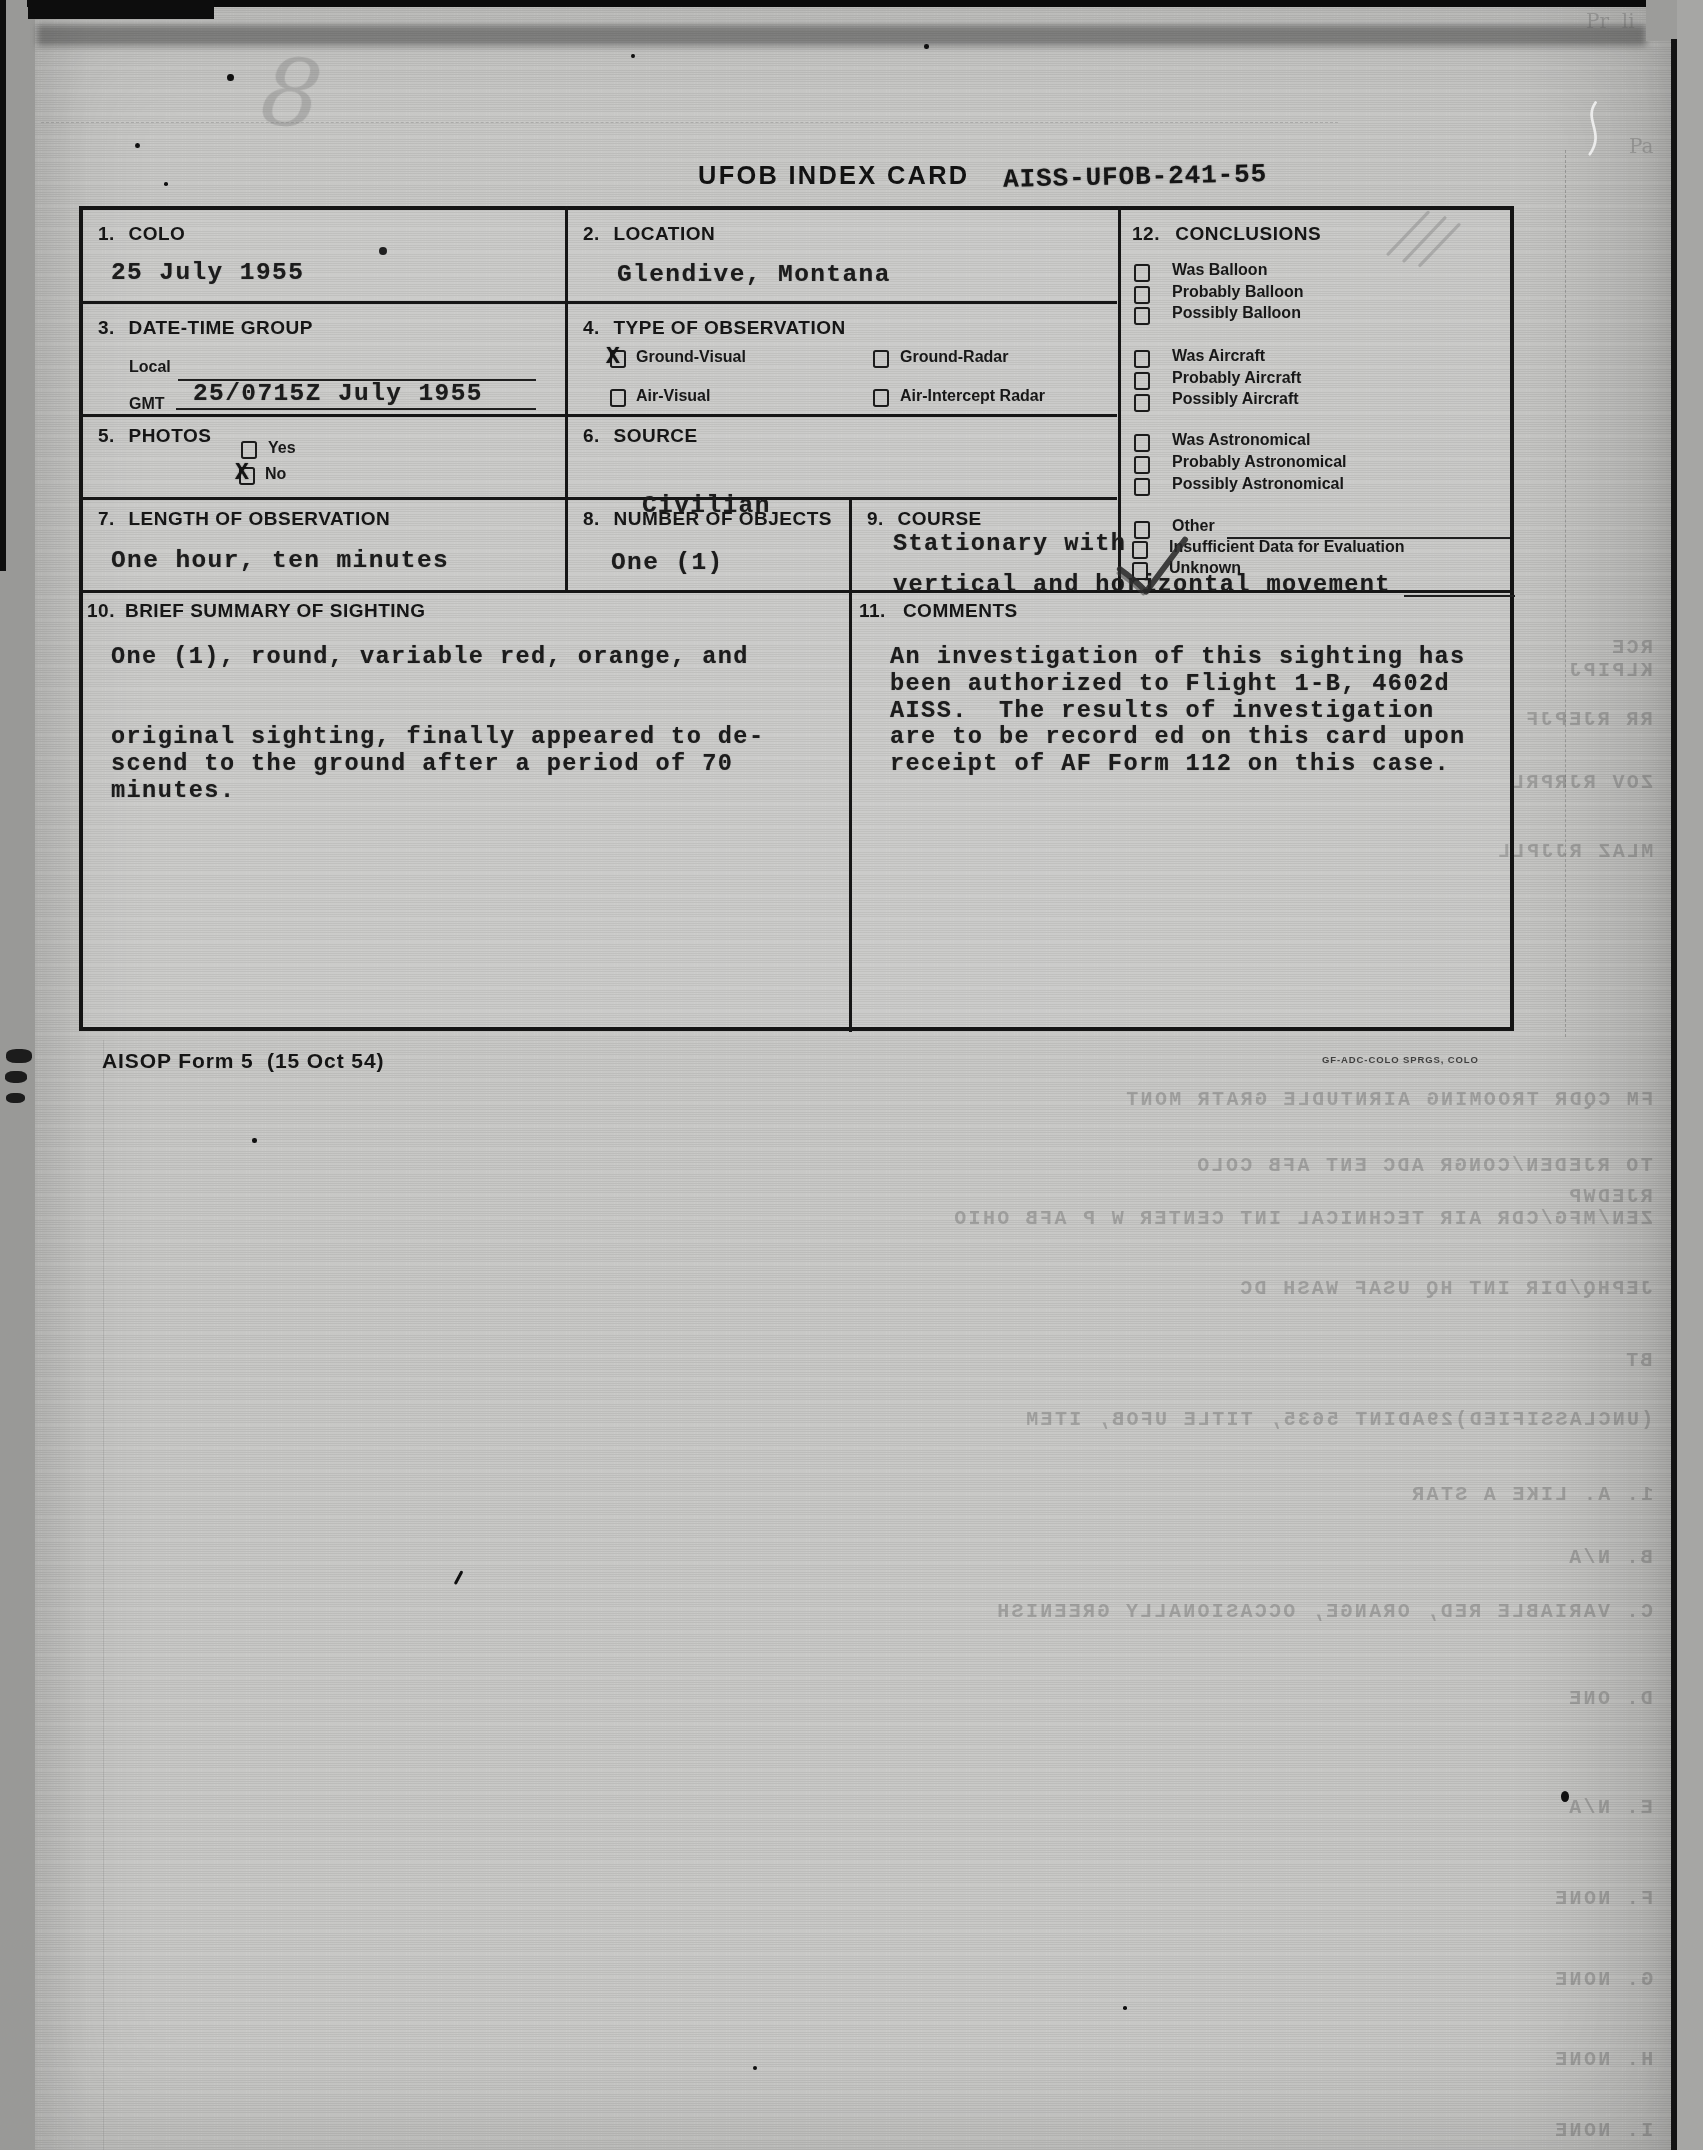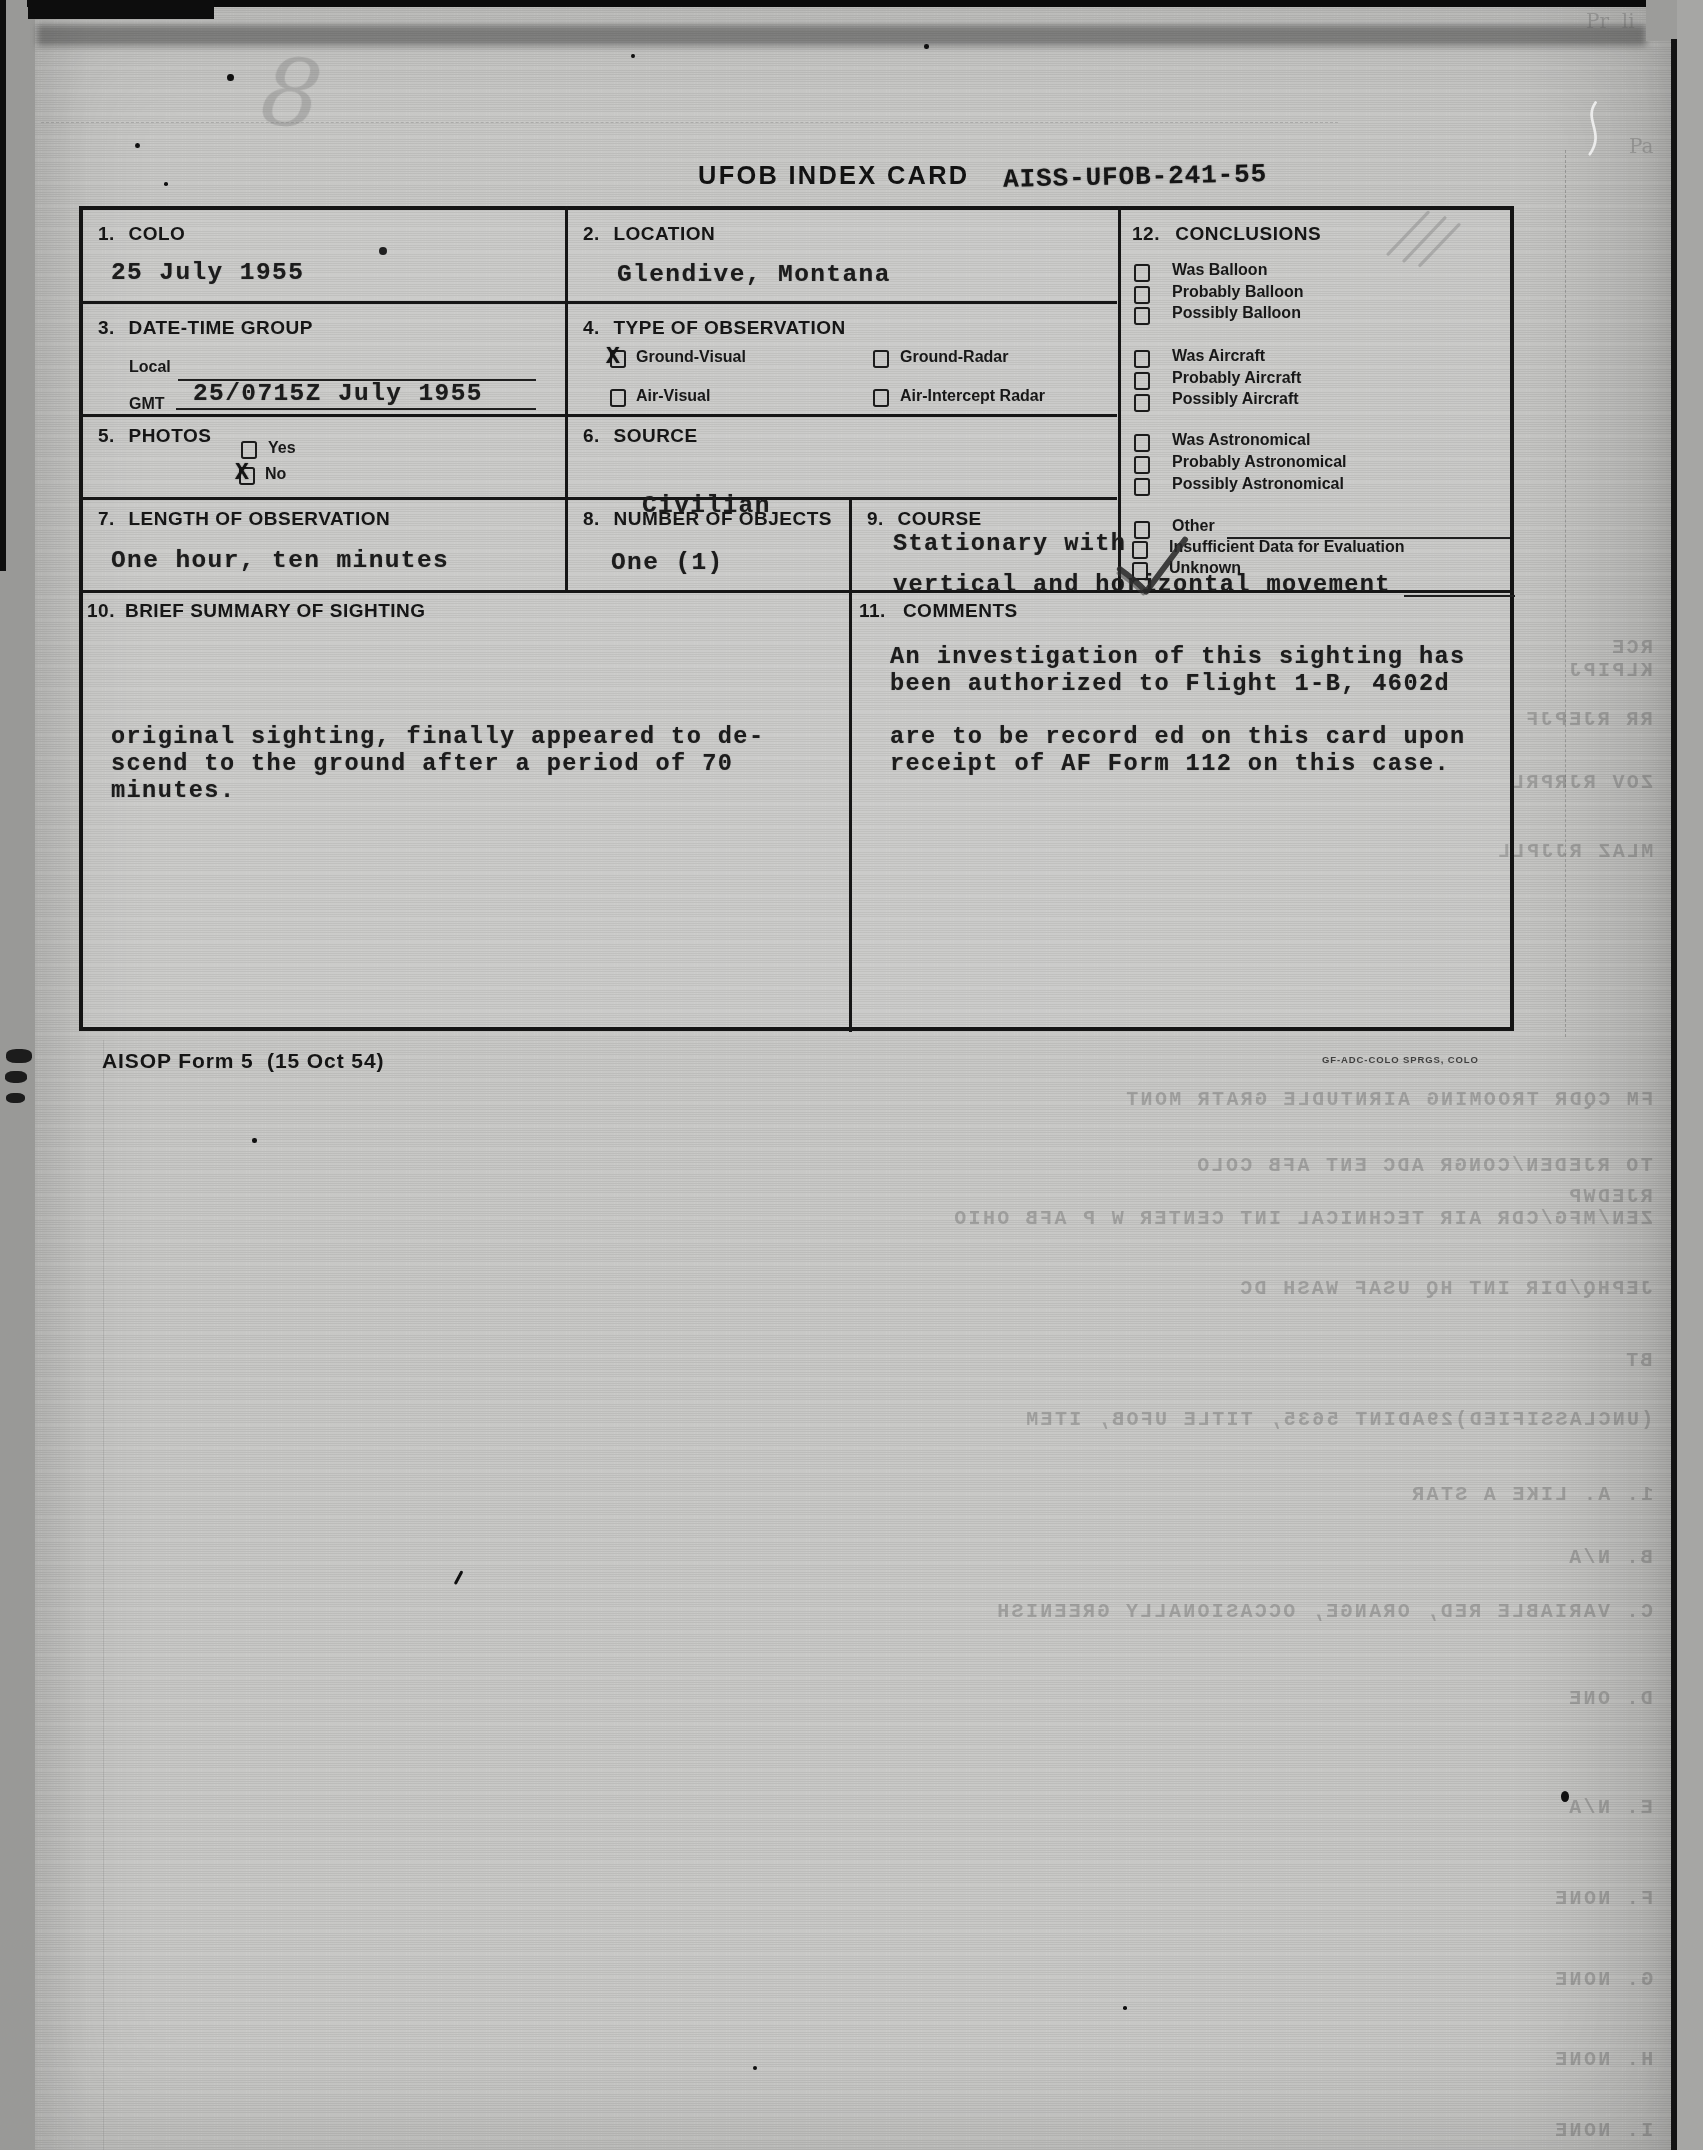--- a/index.html
+++ b/index.html
@@ -181,27 +181,29 @@
 
   <div class="hd" style="left:583px;top:508px;"><span class="n">8.</span><span>NUMBER OF OBJECTS</span></div>
   <div class="typed" style="left:611px;top:549px;">One (1)</div>
 
   <div class="hd" style="left:867px;top:508px;"><span class="n">9.</span><span>COURSE</span></div>
   <div class="typed small" style="left:893px;top:530px;z-index:5;">Stationary with</div>
   <div class="typed small" style="left:893px;top:571px;z-index:5;">vertical and horizontal movement</div>
   <div class="uline" style="left:1404px;top:595px;width:111px;z-index:5;"></div>
 
   <div class="hd" style="left:87px;top:600px;"><span class="n" style="margin-right:10px;">10.</span><span>BRIEF SUMMARY OF SIGHTING</span></div>
+  <div class="typed small" style="left:111px;top:643px;">One (1), round, variable red, orange, and</div>
   <div class="typed small" style="left:111px;top:723px;">original sighting, finally appeared to de-</div>
   <div class="typed small" style="left:111px;top:750px;">scend to the ground after a period of 70</div>
   <div class="typed small" style="left:111px;top:777px;">minutes.</div>
 
   <div class="hd" style="left:859px;top:600px;"><span class="n" style="margin-right:17px;">11.</span><span>COMMENTS</span></div>
   <div class="typed small" style="left:890px;top:643px;">An investigation of this sighting has</div>
   <div class="typed small" style="left:890px;top:670px;">been authorized to Flight 1-B, 4602d</div>
+  <div class="typed small" style="left:890px;top:697px;">AISS.  The results of investigation</div>
   <div class="typed small" style="left:890px;top:723px;">are to be record ed on this card upon</div>
   <div class="typed small" style="left:890px;top:750px;">receipt of AF Form 112 on this case.</div>
 
   <div class="hd" style="left:1132px;top:223px;"><span class="n" style="margin-right:15.4px;">12.</span><span>CONCLUSIONS</span></div>
 
   <div class="cbx" style="left:1134px;top:264px;"></div>
   <div class="cblabel" style="left:1172px;top:261px;">Was Balloon</div>
   <div class="cbx" style="left:1134px;top:286px;"></div>
   <div class="cblabel" style="left:1172px;top:283px;">Probably Balloon</div>
   <div class="cbx" style="left:1134px;top:307px;"></div>

